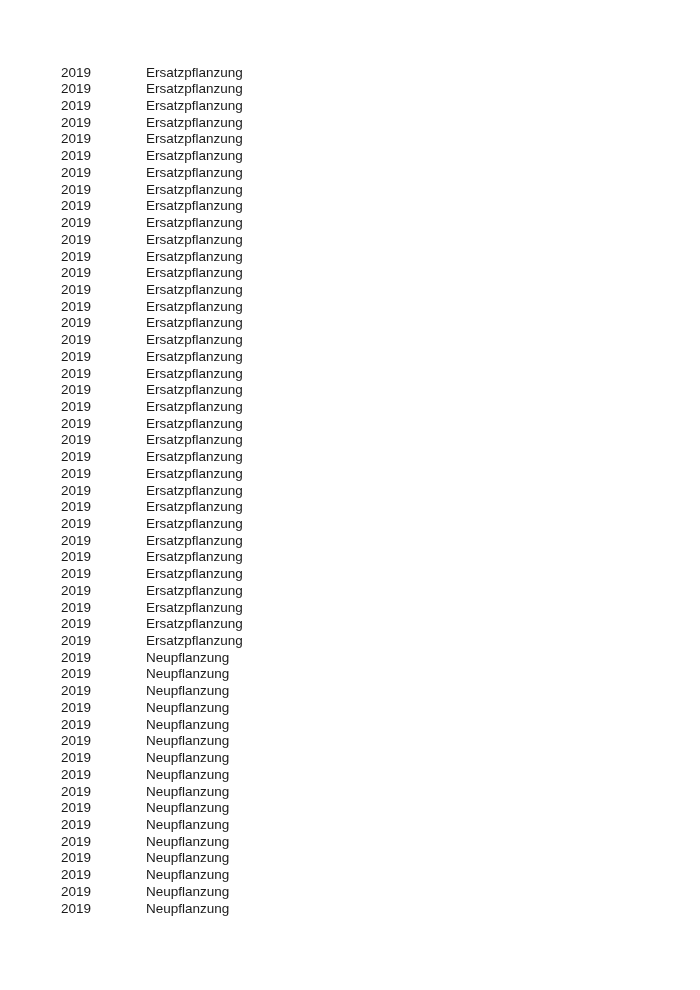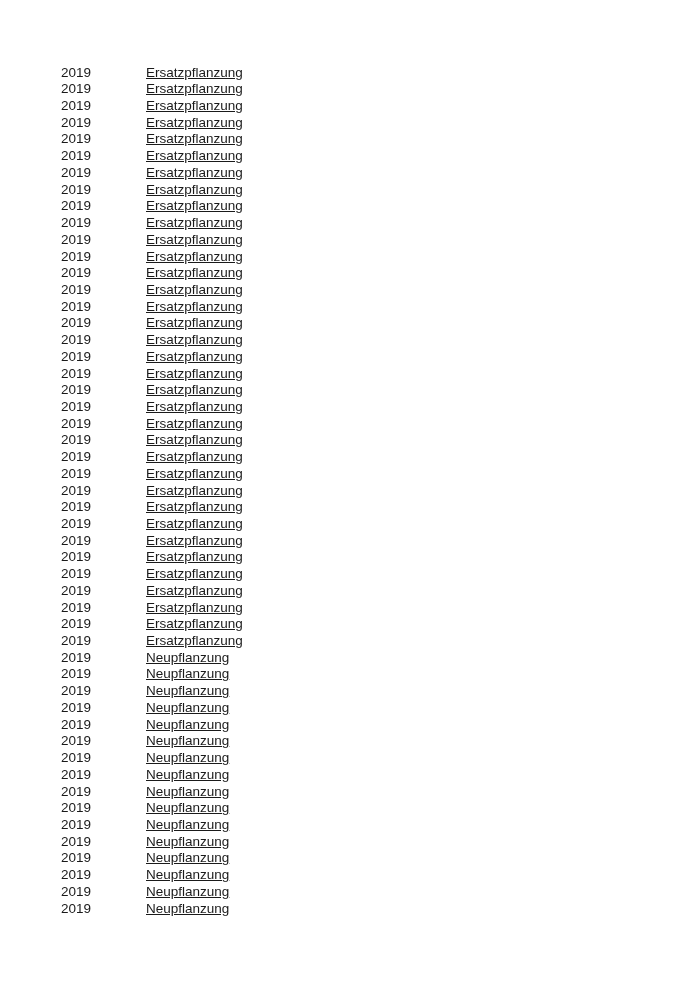--- a/index.html
+++ b/index.html
@@ -28,21 +28,20 @@
     display: flex;
     height: 16.73px;
     white-space: pre;
   }
   .cell-year {
     width: 85px;
     flex: 0 0 85px;
   }
   .cell-measure {
     flex: 0 0 auto;
-    text-decoration: underline;
   }
 </style>
 </head>
 <body>
 
 <div class="page">
   <div class="planting-list">
       <div class="row"><span class="cell-year">2019</span><span class="cell-measure">Ersatzpflanzung</span></div>
       <div class="row"><span class="cell-year">2019</span><span class="cell-measure">Ersatzpflanzung</span></div>
       <div class="row"><span class="cell-year">2019</span><span class="cell-measure">Ersatzpflanzung</span></div>

